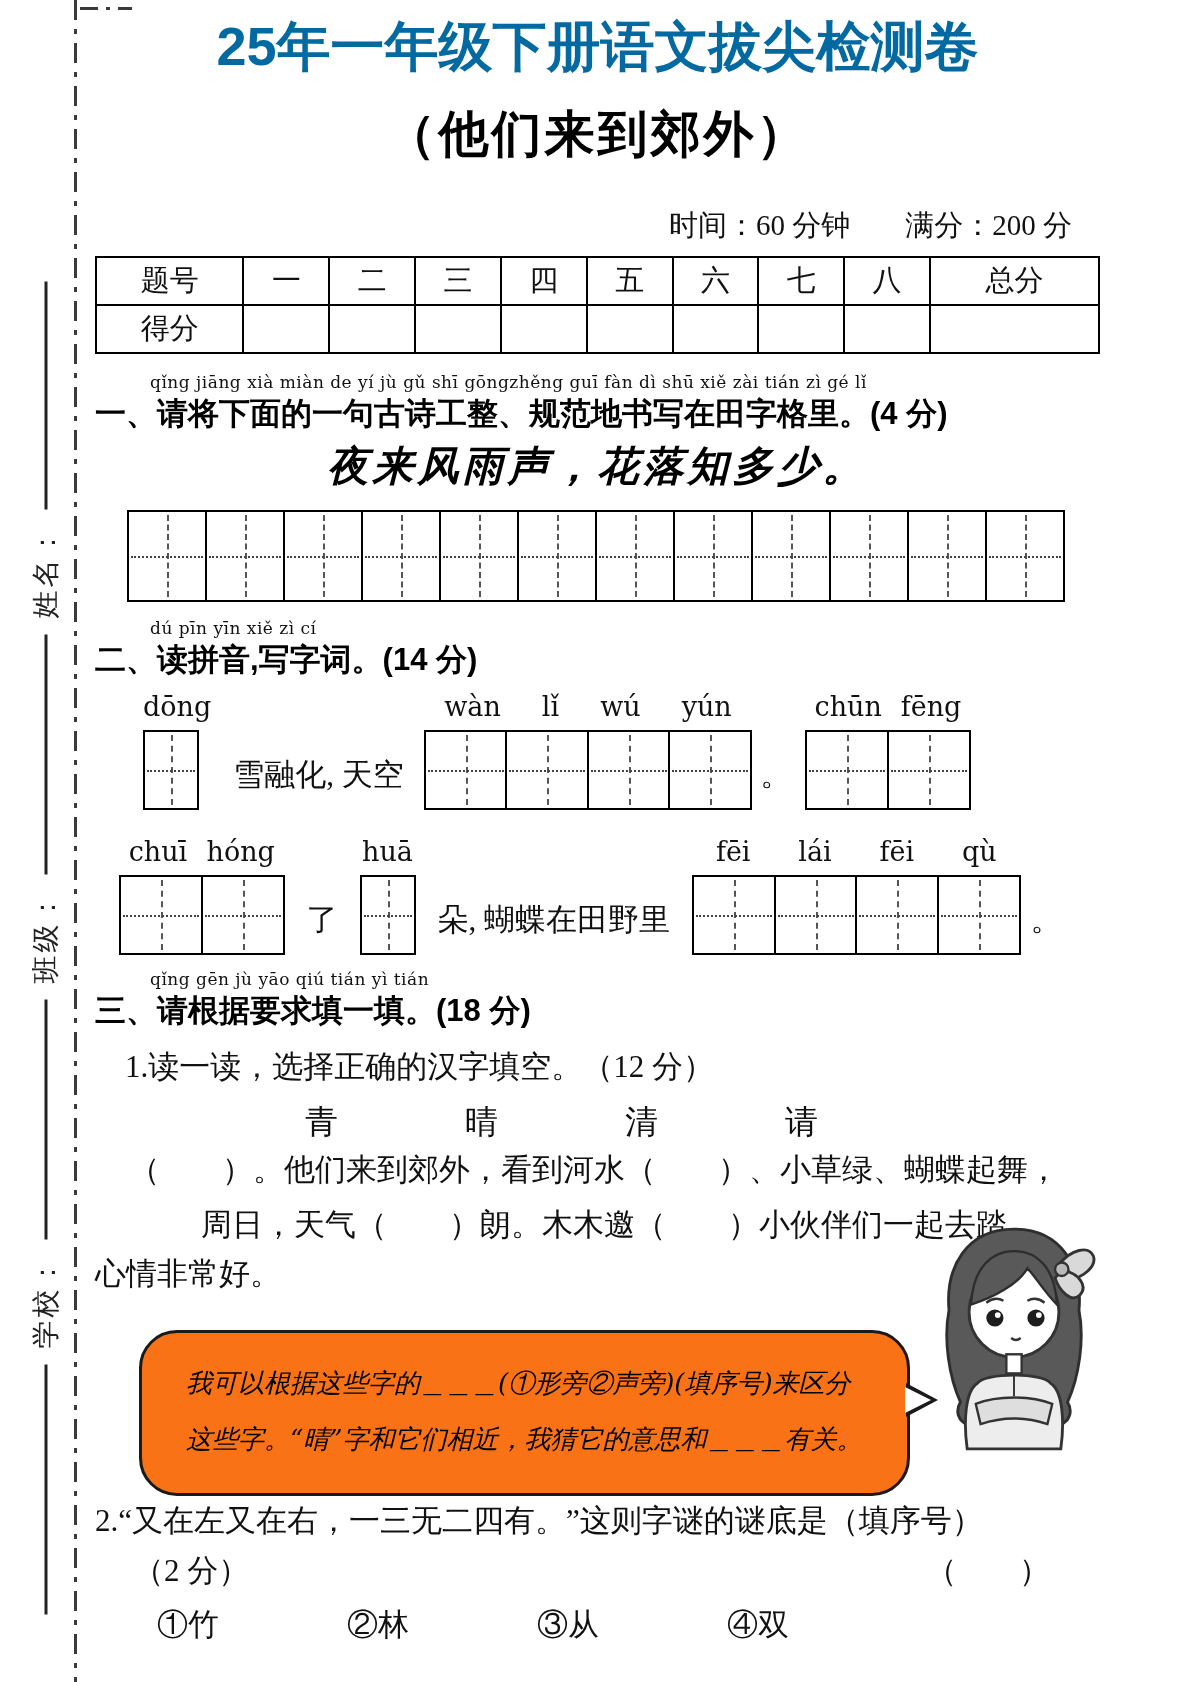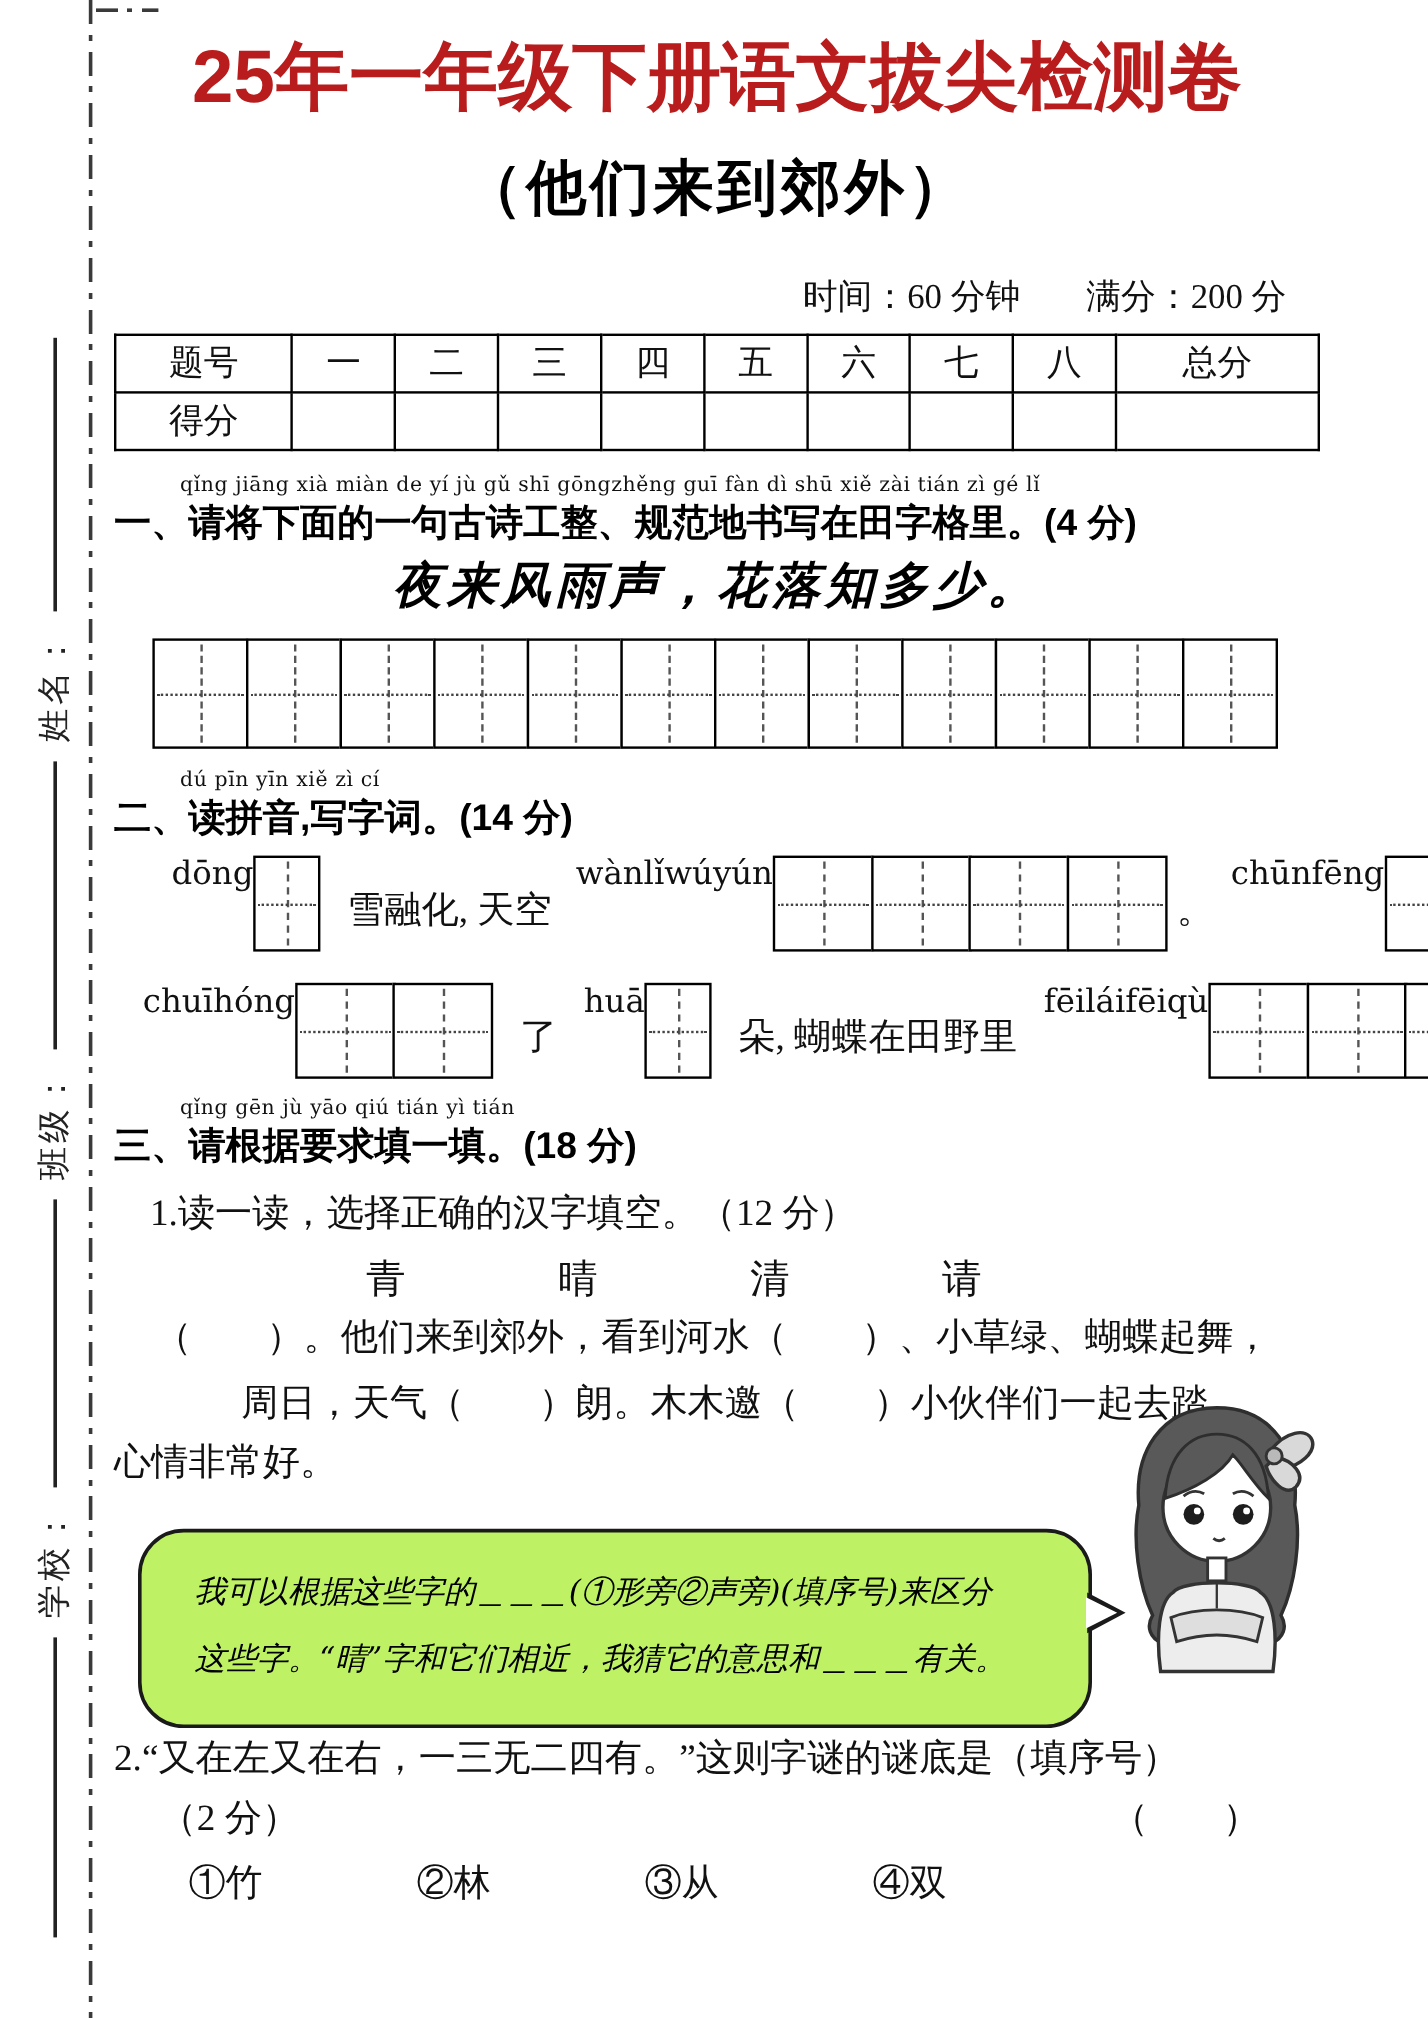--- a/index.html
+++ b/index.html
@@ -13,21 +13,21 @@
   
   .sidebar{position:absolute;left:-688px;top:923px;width:1467px;height:50px;
     transform:rotate(-90deg);display:flex;align-items:center;justify-content:center;
     font-size:28px;color:#222;}
   .sidebar .lbl{letter-spacing:3px;white-space:nowrap;margin:0 6px;}
   .sidebar .ans-line{height:3px;background:#222;margin:0 10px;}
   .w250{width:250px}.w240{width:240px}.w235{width:228px}
   
   .main{position:relative;margin-left:95px;width:1005px;}
   .title{font-family:"Liberation Sans","DejaVu Sans",sans-serif;font-weight:800;
-    font-size:62px;text-align:center;padding-top:32px;line-height:1.05;letter-spacing:0px;color:#b91c1c;}
+    font-size:54px;text-align:center;padding-top:18px;line-height:1.05;letter-spacing:0px;color:#0369a1;}
   .subtitle{font-family:"Liberation Sans","DejaVu Sans",sans-serif;font-weight:800;
     font-size:50px;text-align:center;margin-top:26px;letter-spacing:3px;color:#000;}
   .meta{display:flex;justify-content:flex-end;gap:55px;font-size:29px;margin-top:38px;padding-right:28px;}
   
   table.score{border-collapse:collapse;width:1005px;margin-top:10px;}
   table.score td{border:2.5px solid #000;height:46px;text-align:center;font-size:29px;padding:0;}
   td.c-first{width:148px;}  td.c-num{width:85px;}  td.c-last{width:170px;}
   
   .pinyin-line{font-family:"DejaVu Serif",serif;font-size:17px;color:#111;
     margin-left:55px;letter-spacing:.5px;white-space:nowrap;}
@@ -37,39 +37,39 @@
   .poem{text-align:center;font-size:41px;font-weight:700;font-style:italic;
     font-family:"DejaVu Serif",serif;letter-spacing:4px;margin-top:4px;color:#000;}
   
   .tz-grid{display:flex;margin:16px 0 0 32px;}
   .tz-cell{width:76px;height:88px;border:2px solid #000;margin-left:-2px;position:relative;background:#fff;}
   .tz-cell:first-child{margin-left:0;}
   .tz-cell::before{content:"";position:absolute;left:50%;top:3px;bottom:3px;border-left:2px dashed #555;}
   .tz-cell::after{content:"";position:absolute;top:50%;left:2px;right:2px;border-top:2px dotted #444;}
   
   .py-row{display:flex;align-items:flex-end;margin-top:10px;}
-  .py-group{display:flex;flex-direction:row;}
+  .py-group{display:flex;flex-direction:column;}
   .py-labels{display:flex;justify-content:space-around;font-family:"DejaVu Serif",serif;
     font-size:27px;margin-bottom:8px;white-space:nowrap;}
   .py-boxes{display:flex;}
   .py-cell{width:80px;height:76px;border:2.5px solid #000;margin-left:-2.5px;position:relative;background:#fff;}
   .py-cell:first-child{margin-left:0;}
   .py-cell::before{content:"";position:absolute;left:50%;top:3px;bottom:3px;border-left:2px dashed #555;}
   .py-cell::after{content:"";position:absolute;top:50%;left:2px;right:2px;border-top:2px dotted #444;}
   .py-cell.narrow{width:52px;}
   .inline-text{font-size:31px;padding-bottom:14px;white-space:nowrap;}
   
   .q-heading{font-size:31px;margin:14px 0 0 30px;white-space:nowrap;}
   .char-options{display:flex;gap:127px;font-size:33px;margin:12px 0 0 210px;}
   .para-line{font-size:31px;line-height:49px;white-space:nowrap;}
   .pl1{padding-left:106px;margin-top:6px;} .pl2{padding-left:34px;} .pl3{padding-left:0;}
   
   .bubble-row{display:flex;align-items:flex-start;margin-top:4px;position:relative;}
-  .bubble{position:relative;width:742px;margin-left:20px;margin-top:28px;
-    border:3px solid #1a1a1a;border-radius:38px;padding:22px 26px 26px 44px;background:#bef264;}
+  .bubble{position:relative;width:742px;margin-left:44px;margin-top:28px;
+    border:3px solid #1a1a1a;border-radius:38px;padding:22px 26px 26px 44px;background:#f97316;}
   .bubble::before{content:"";position:absolute;right:-31px;top:50px;
     border-top:17px solid transparent;border-bottom:17px solid transparent;border-left:32px solid #1a1a1a;}
   .bubble::after{content:"";position:absolute;right:-24px;top:54px;
     border-top:13px solid transparent;border-bottom:13px solid transparent;border-left:26px solid #fff;}
   .bubble-line{font-family:"DejaVu Serif",serif;font-style:italic;font-size:26px;
     line-height:56px;white-space:nowrap;color:#000;}
   .girl{margin-left:18px;margin-top:-88px;flex:none;}
   
   .q2-text{font-size:31px;margin-top:4px;white-space:nowrap;}
   .q2-score-row{display:flex;justify-content:space-between;font-size:31px;

